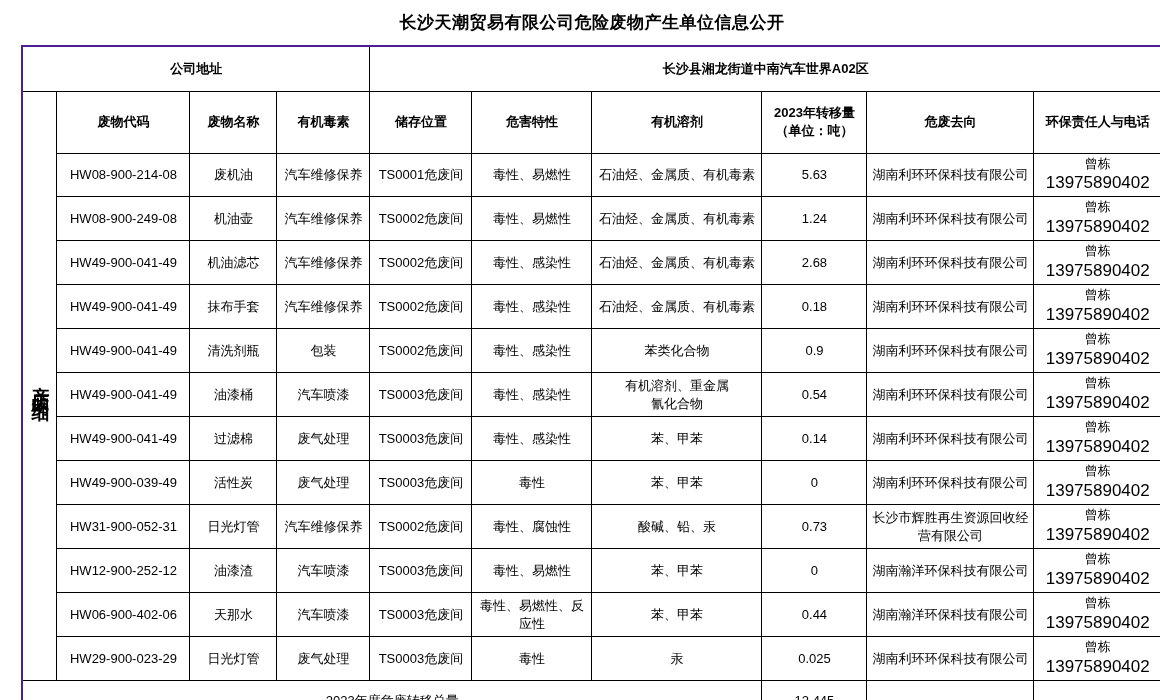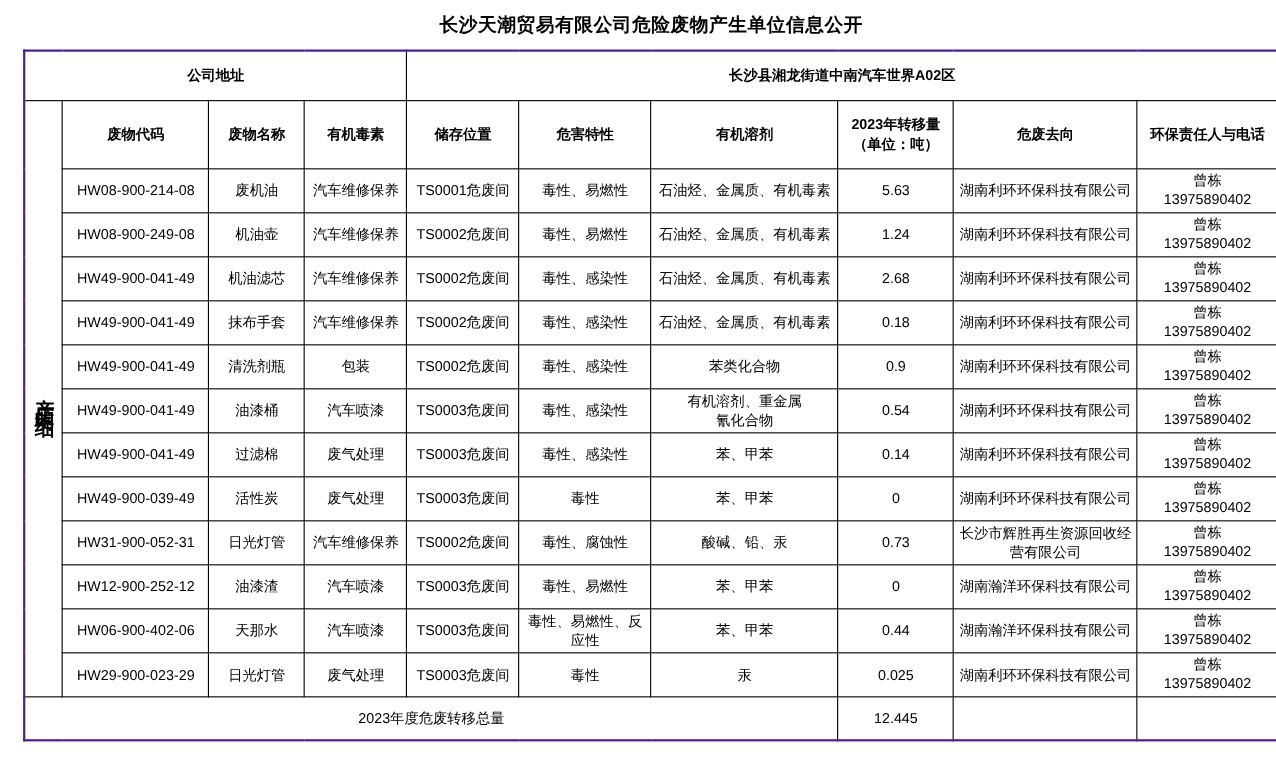--- a/index.html
+++ b/index.html
@@ -43,21 +43,21 @@
   .vert-label {
     display: inline-block;
     writing-mode: vertical-lr;
     text-orientation: upright;
     font-size: 18px; font-weight: bold;
     letter-spacing: 6px;
     line-height: 1.1;
   }
   .amount { font-size: 15px; }
   .contact-name  { font-size: 13px; line-height: 1.3; }
-  .contact-phone { font-size: 13px; line-height: 1.3; }
+  .contact-phone { font-size: 17px; line-height: 1.3; }
   .foot-label { font-size: 14px; }
   .foot-total { font-size: 15px; }
 </style>
 </head>
 <body>
 
 <div class="page">
   <div class="title">长沙天潮贸易有限公司危险废物产生单位信息公开</div>
 
   <table class="main">

